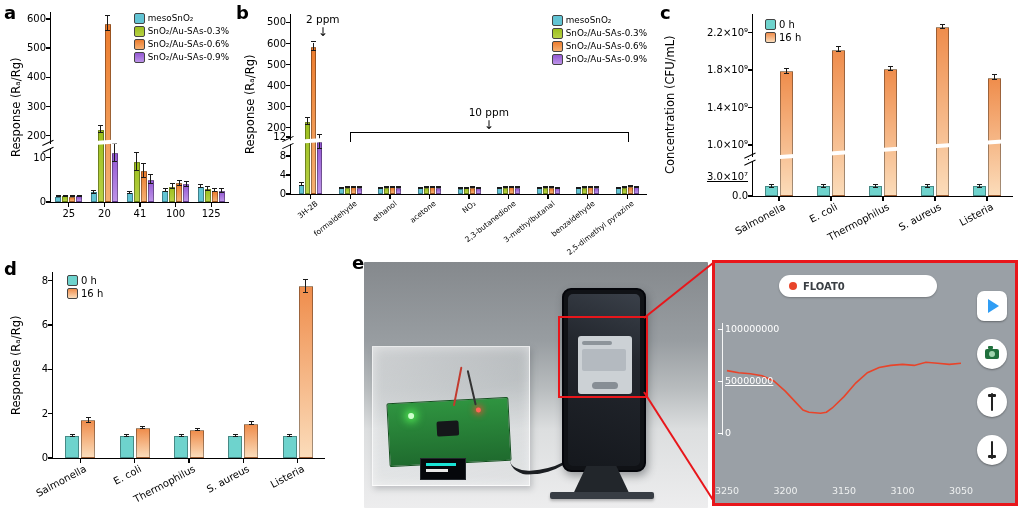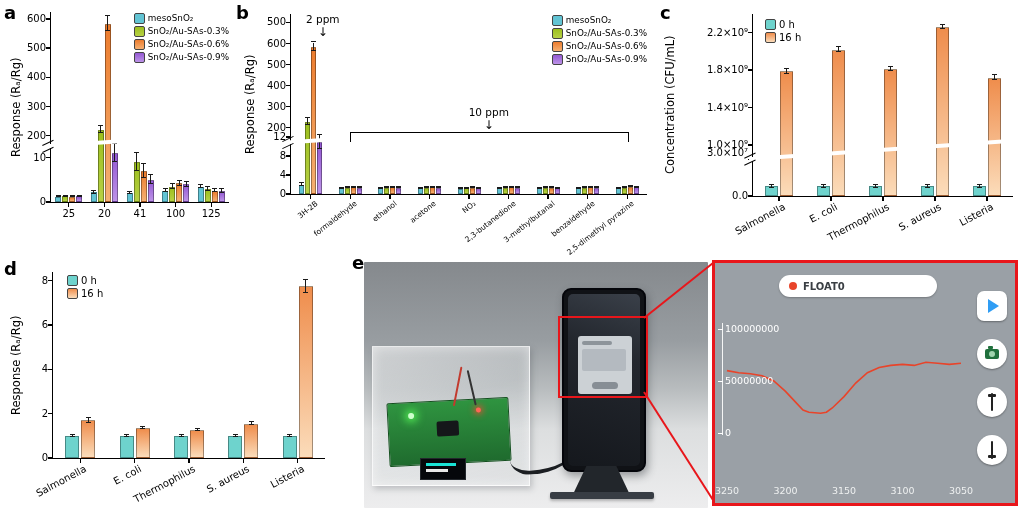--- a/index.html
+++ b/index.html
@@ -482,21 +482,21 @@
         <div class="errline" style="left: 189px; bottom: 166.524px; height: 4.68966px;"></div>
         <div class="errcap" style="left: 187px; bottom: 171.214px;"></div>
         <div class="errcap" style="left: 187px; bottom: 166.524px;"></div>
         <div class="bar" style="left: 235px; width: 13px; height: 118.221px; background: linear-gradient(0deg, rgb(251, 220, 186), rgb(239, 141, 76));"></div>
         <div class="errline" style="left: 241px; bottom: 115.876px; height: 4.68966px;"></div>
         <div class="errcap" style="left: 239px; bottom: 120.566px;"></div>
         <div class="errcap" style="left: 239px; bottom: 115.876px;"></div>
         <div class="ytickmark" style="bottom: -0.5px;"></div>
         <div class="ytick" style="bottom: -5px;">0.0</div>
         <div class="ytickmark" style="bottom: 35.8158px;"></div>
-        <div class="ytick" style="bottom: 38px;">3.0×10⁷</div>
+        <div class="ytick" style="bottom: 14px; text-decoration: underline;">3.0×10⁷</div>
         <div class="ytickmark" style="bottom: 50.1897px;"></div>
         <div class="ytick" style="bottom: 45.6897px;">1.0×10⁹</div>
         <div class="ytickmark" style="bottom: 87.7069px;"></div>
         <div class="ytick" style="bottom: 83.2069px;">1.4×10⁹</div>
         <div class="ytickmark" style="bottom: 125.224px;"></div>
         <div class="ytick" style="bottom: 120.724px;">1.8×10⁹</div>
         <div class="ytickmark" style="bottom: 162.741px;"></div>
         <div class="ytick" style="bottom: 158.241px;">2.2×10⁹</div>
         <div class="break" style="bottom: 44px;"></div>
         <div class="xtickmark" style="left: 25.3px;"></div>
@@ -658,21 +658,21 @@
             </span>
           </div>
         <div class="zbtn">
             <span class="icon-slider">
               <i class="kn bot"></i>
             </span>
           </div>
       </div>
     <div class="zy" style="top: 61px;">100000000</div>
         <div class="zym" style="top: 66px;"></div>
-        <div class="zy" style="top: 113px;">50000000</div>
+        <div class="zy" style="top: 113px; text-decoration: underline;">50000000</div>
         <div class="zym" style="top: 118px;"></div>
         <div class="zy" style="top: 165px;">0</div>
         <div class="zym" style="top: 170px;"></div>
         <div class="zx" style="left: 12px; text-align: right;">3250</div>
         <div class="zx" style="left: 70.5px;">3200</div>
         <div class="zx" style="left: 129px;">3150</div>
         <div class="zx" style="left: 187.5px;">3100</div>
         <div class="zx" style="left: 246px;">3050</div>
       </div>
   </div>

